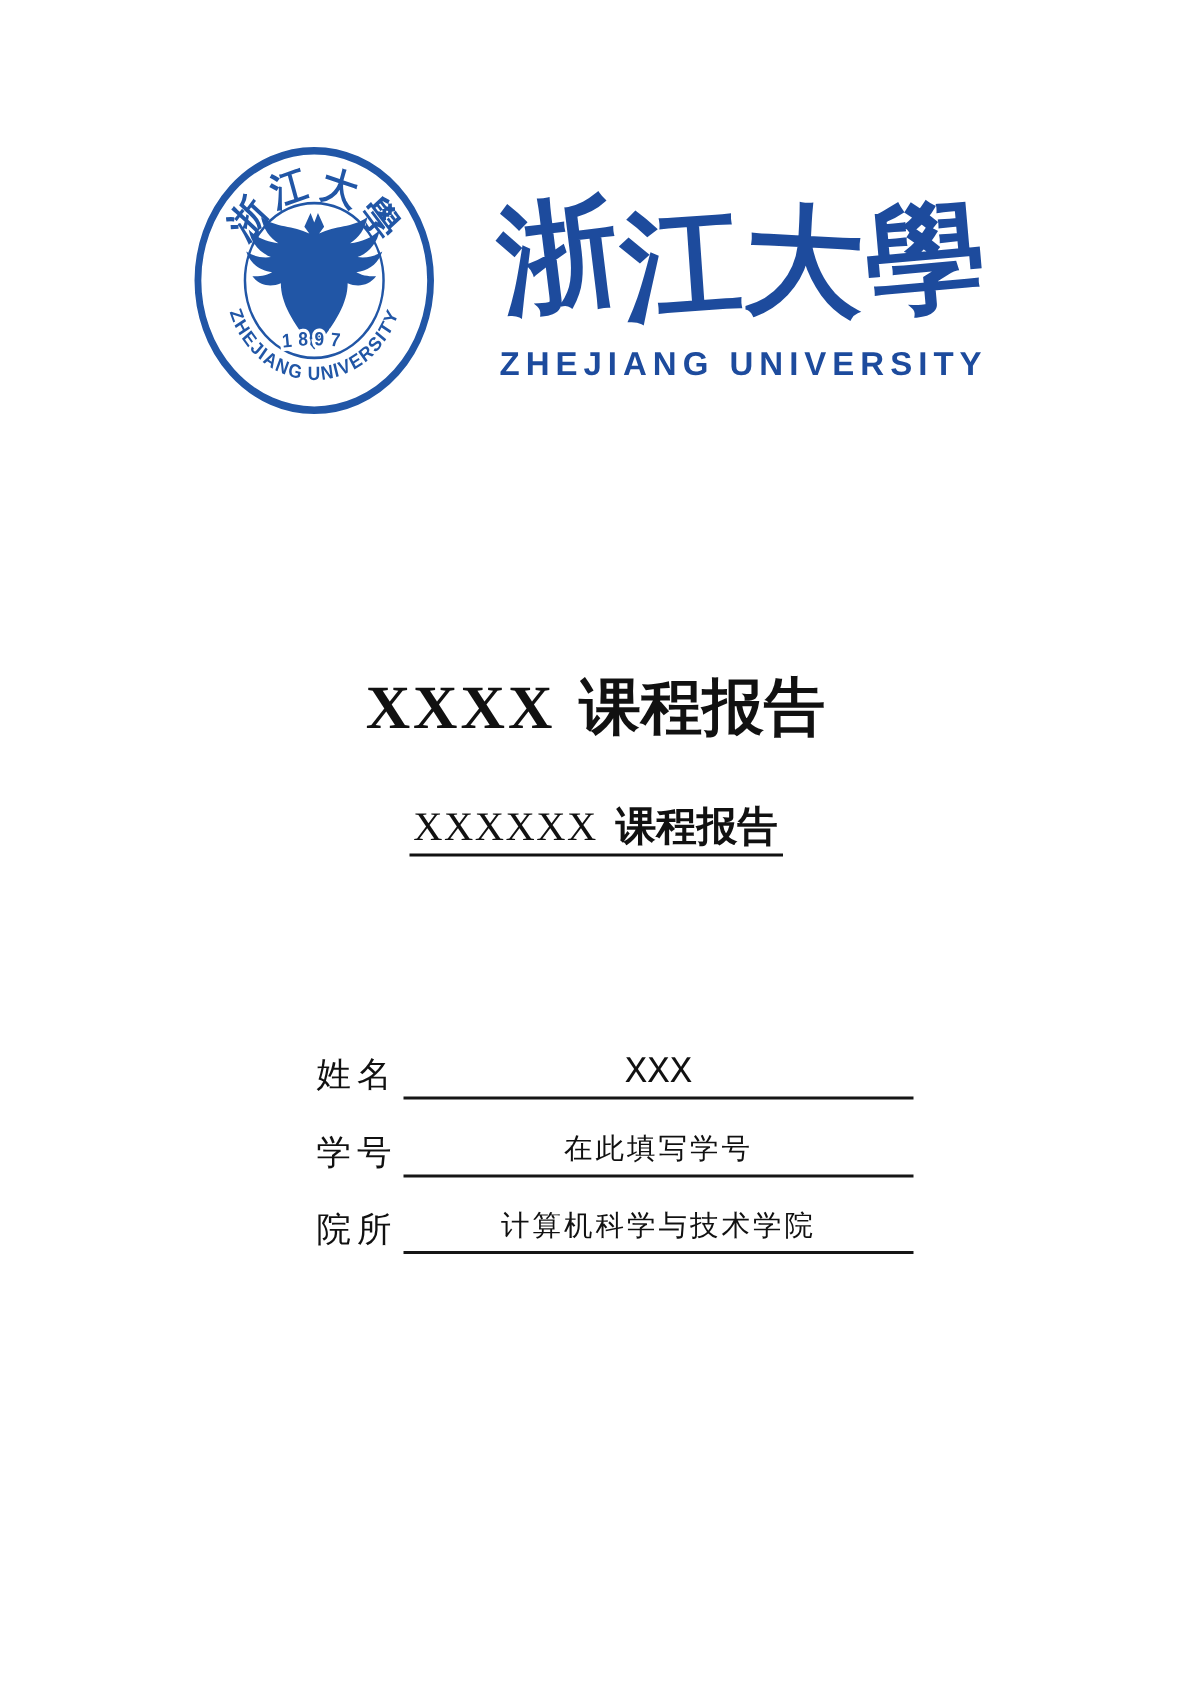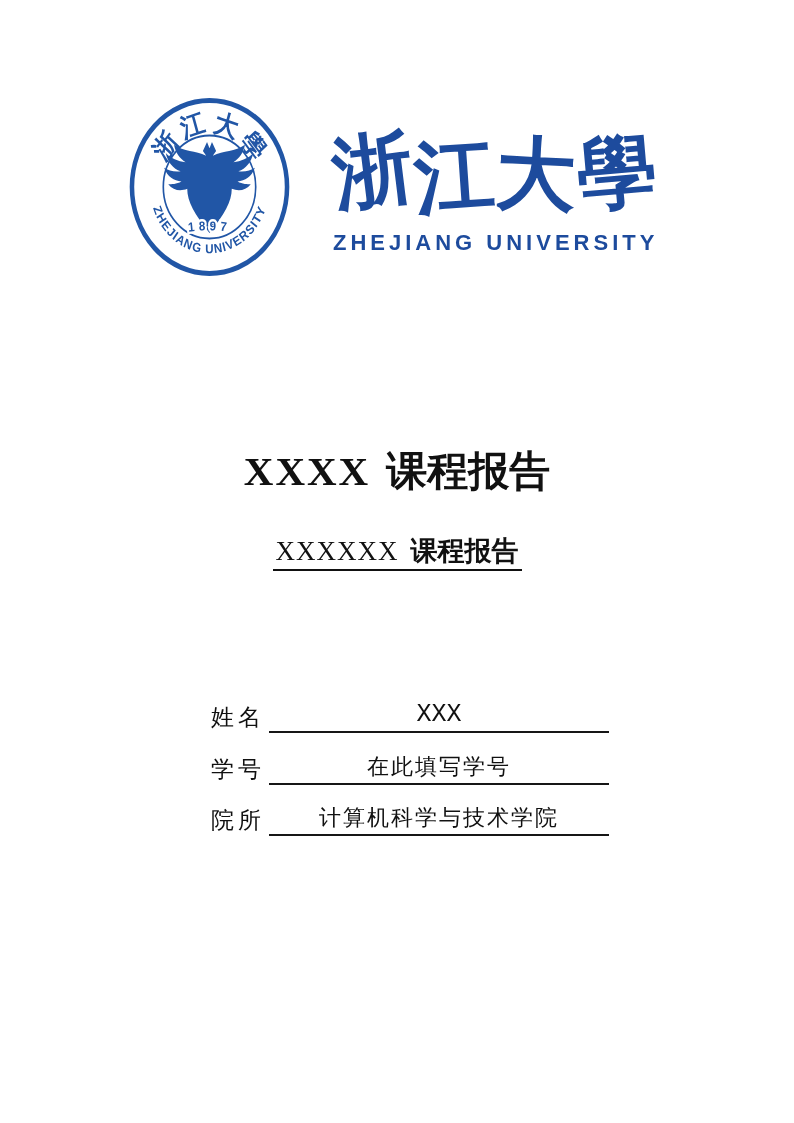--- a/index.html
+++ b/index.html
@@ -62,22 +62,22 @@
     padding-bottom:2px;white-space:nowrap;
   }
   .form-row .field{
     flex:1 1 auto;
     border-bottom:2px solid #161616;
     text-align:center;padding-bottom:2px;
     white-space:nowrap;
   }
   .val-serif{font-family:Liberation Mono, monospace;font-size:25px;line-height:28px;}
   .val-kai{
-    font-family:Liberation Serif, serif;
-    font-size:22px;line-height:28px;letter-spacing:2px;
+    font-family:Liberation Mono, monospace;
+    font-size:19px;line-height:28px;letter-spacing:2px;
   }
   .row-1{top:699px;} .row-2{top:751px;} .row-3{top:802px;}
   
   .date-line{
     position:absolute;left:0;right:0;top:870px;
     text-align:center;font-size:23px;line-height:28px;
     font-family:"Liberation Serif","DejaVu Serif",serif;
     white-space:nowrap;
   }
   

